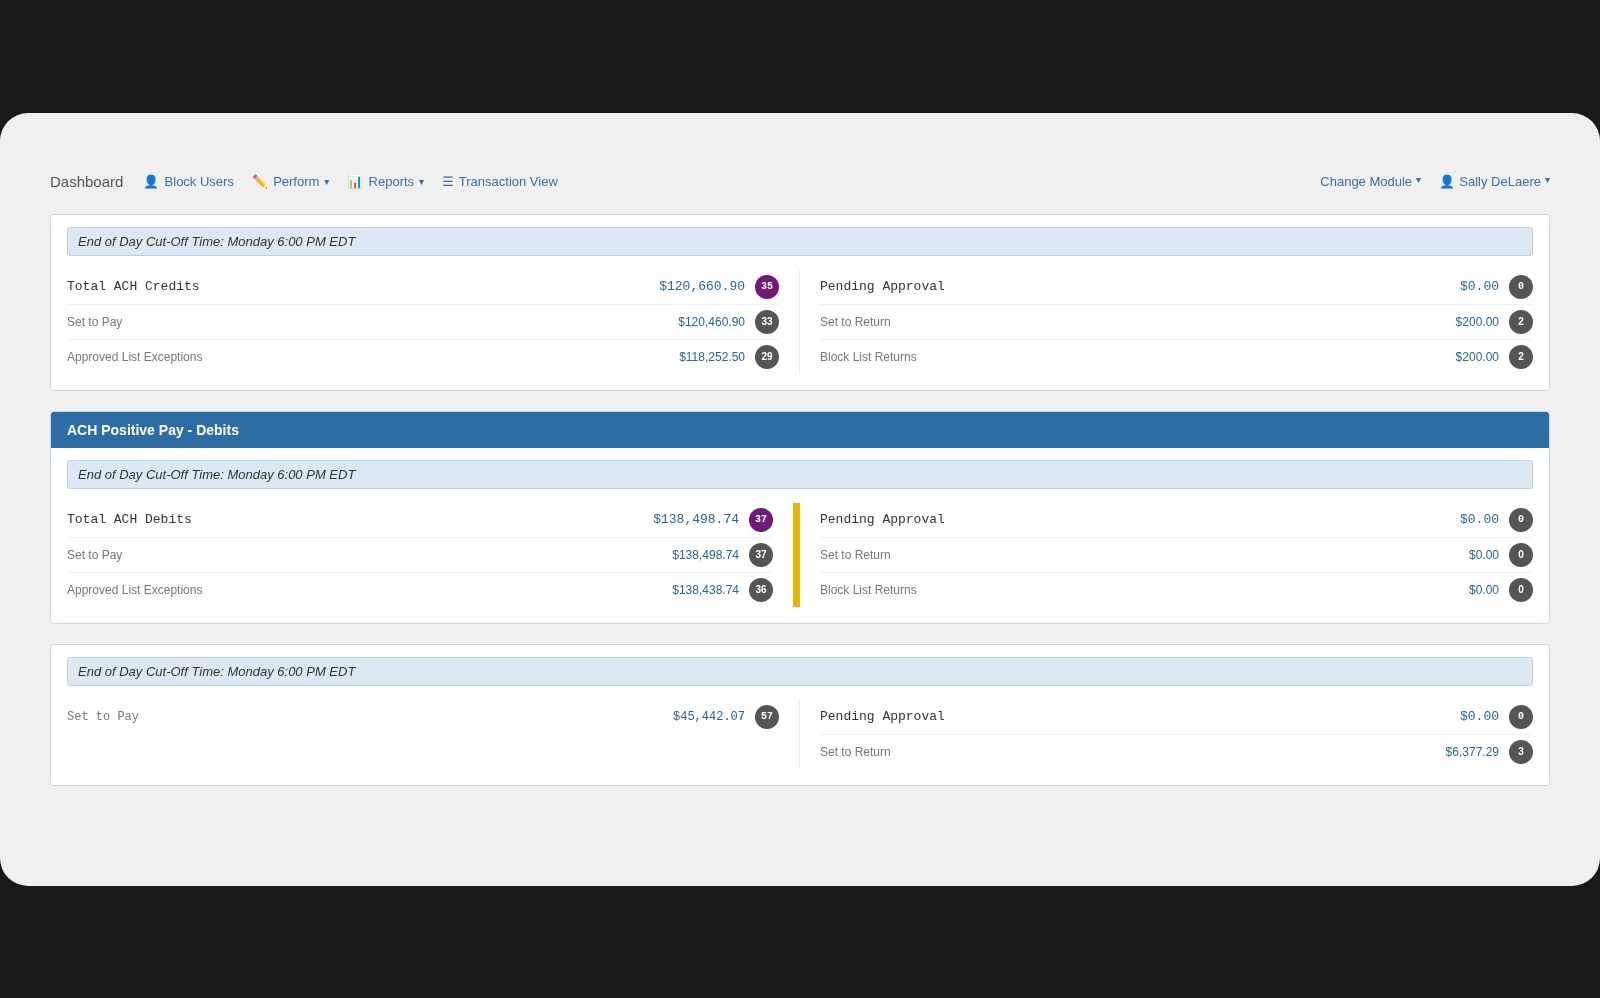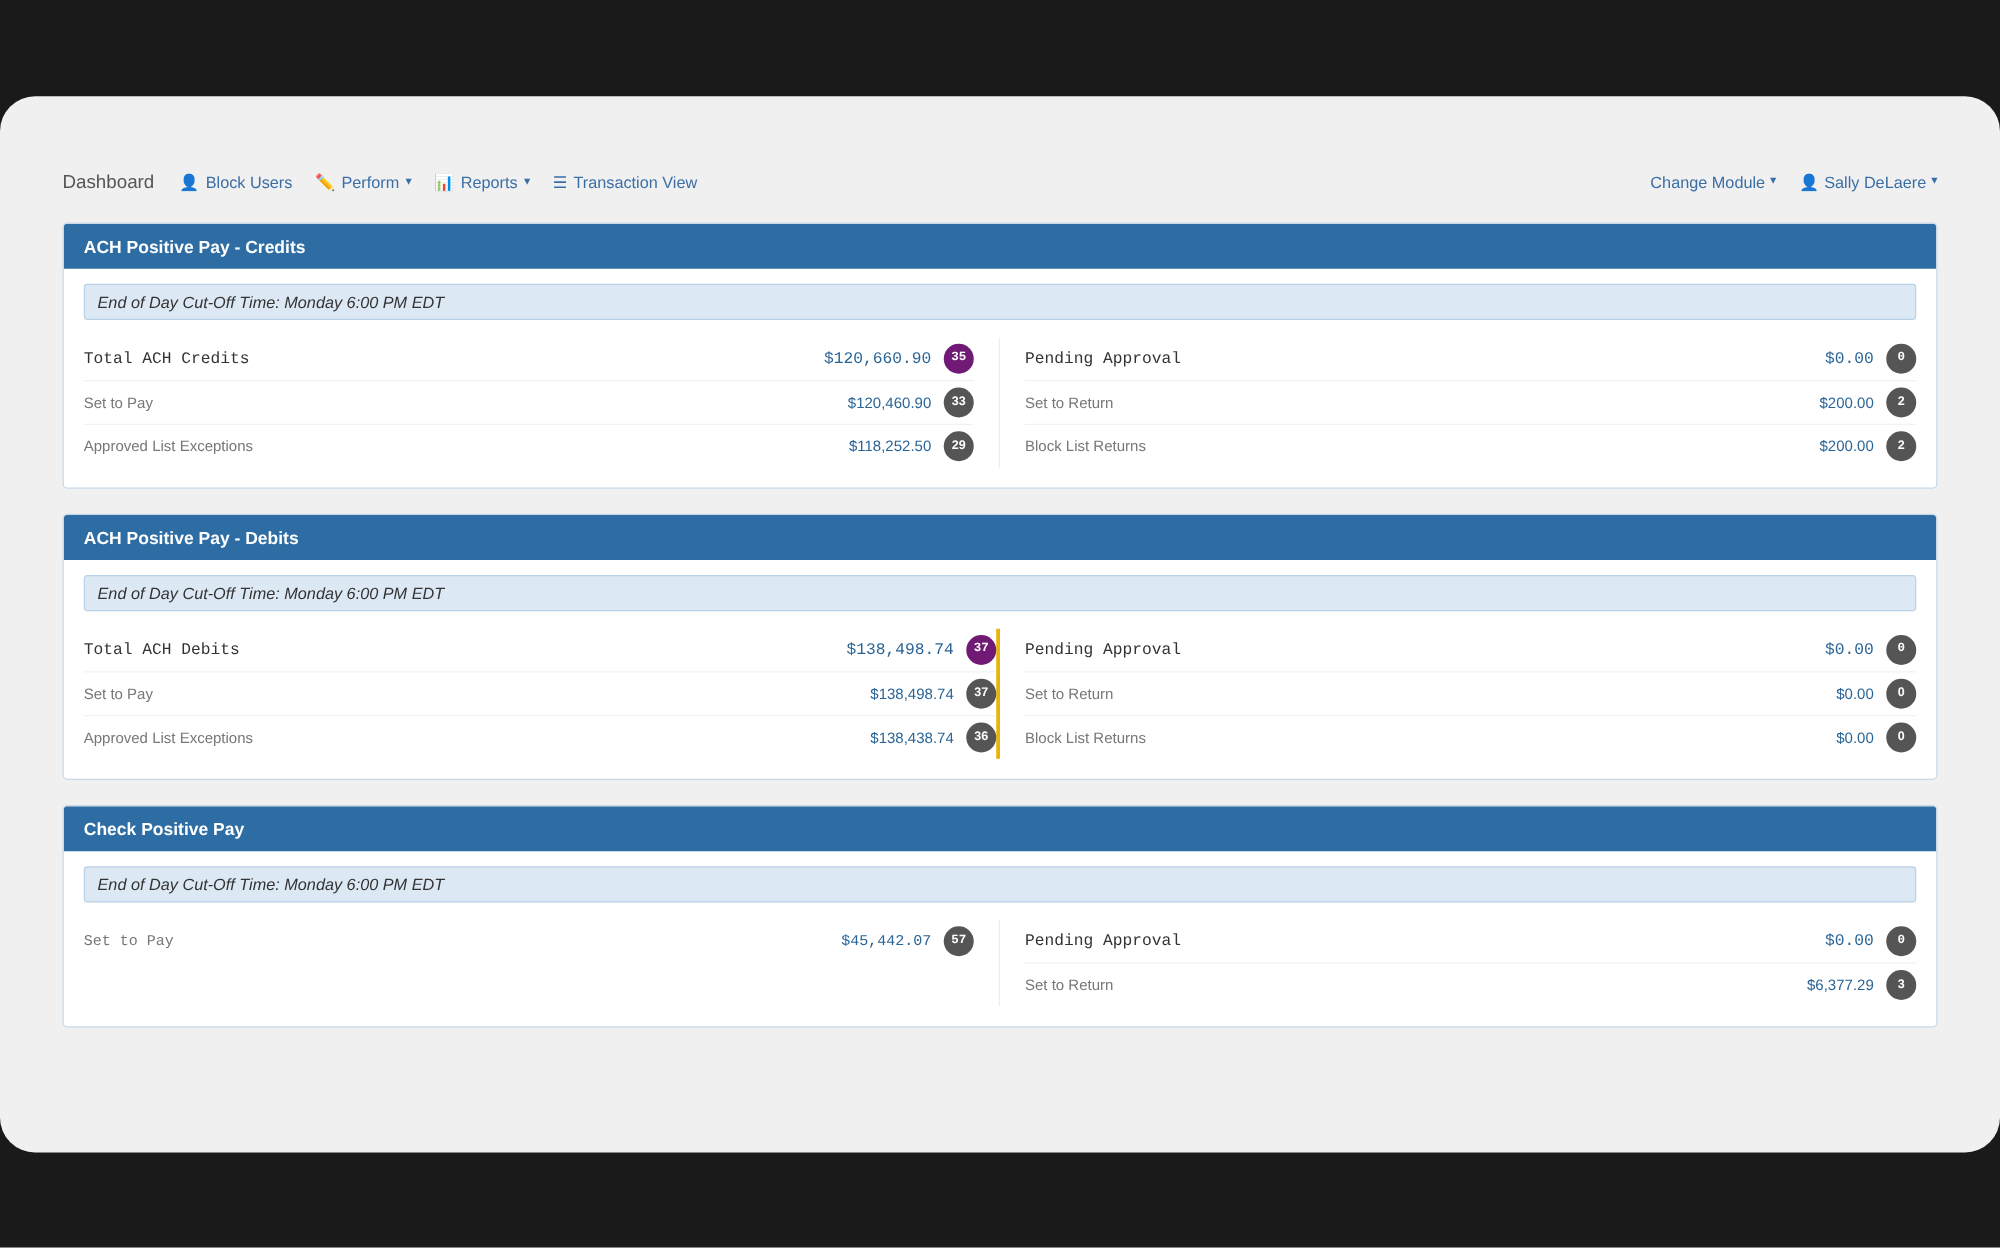--- a/index.html
+++ b/index.html
@@ -172,23 +172,20 @@
         <span>👤</span>
         <span>Sally DeLaere</span>
         <span class="dropdown-arrow">▾</span>
       </div>
     </div>
   </nav>
 
   <div class="main-content">
 
     <div class="card">
-      <div class="card-header">
-        <span>ACH Positive Pay - Credits</span>
-      </div>
       <div class="card-body">
         <div class="cutoff-bar">
           <span>End of Day Cut-Off Time: Monday 6:00 PM EDT</span>
         </div>
         <div style="display:grid; grid-template-columns:1fr 1fr; gap:0;">
 
           <div style="padding-right:20px; border-right:1px solid #e8eef4;">
             <div class="panel-row">
               <span class="pr-label">Total ACH Credits</span>
               <span class="pr-amount" style="cursor:pointer;">$120,660.90</span>
@@ -229,21 +226,21 @@
 
     <div class="card">
       <div class="card-header">
         <span>ACH Positive Pay - Debits</span>
       </div>
       <div class="card-body">
         <div class="cutoff-bar">
           <span>End of Day Cut-Off Time: Monday 6:00 PM EDT</span>
         </div>
         <div style="display:grid; grid-template-columns:1fr 1fr; gap:0;">
-          <div style="border-right:3px solid #eab308;">
+          <div style="padding-right:20px; border-right:7px solid #eab308;">
             <div class="panel-row">
               <span class="pr-label">Total ACH Debits</span>
               <span class="pr-amount" style="cursor:pointer;">$138,498.74</span>
               <span class="badge badge-blue">37</span>
             </div>
             <div class="panel-row">
               <span class="pr-sub-label">Set to Pay</span>
               <span class="pr-sub-amount" style="cursor:pointer;">$138,498.74</span>
               <span class="badge badge-dark">37</span>
             </div>
@@ -268,23 +265,20 @@
               <span class="pr-sub-label">Block List Returns</span>
               <span class="pr-sub-amount" style="cursor:pointer;">$0.00</span>
               <span class="badge badge-dark">0</span>
             </div>
           </div>
         </div>
       </div>
     </div>
 
     <div class="card">
-      <div class="card-header">
-        <span>Check Positive Pay</span>
-      </div>
       <div class="card-body">
         <div class="cutoff-bar">
           <span>End of Day Cut-Off Time: Monday 6:00 PM EDT</span>
         </div>
         <div style="display:grid; grid-template-columns:1fr 1fr; gap:0;">
           <div style="padding-right:20px; border-right:1px solid #e8eef4;">
             <div class="panel-row">
               <span class="pr-sub-label">Set to Pay</span>
               <span class="pr-sub-amount" style="cursor:pointer;">$45,442.07</span>
               <span class="badge badge-dark">57</span>

